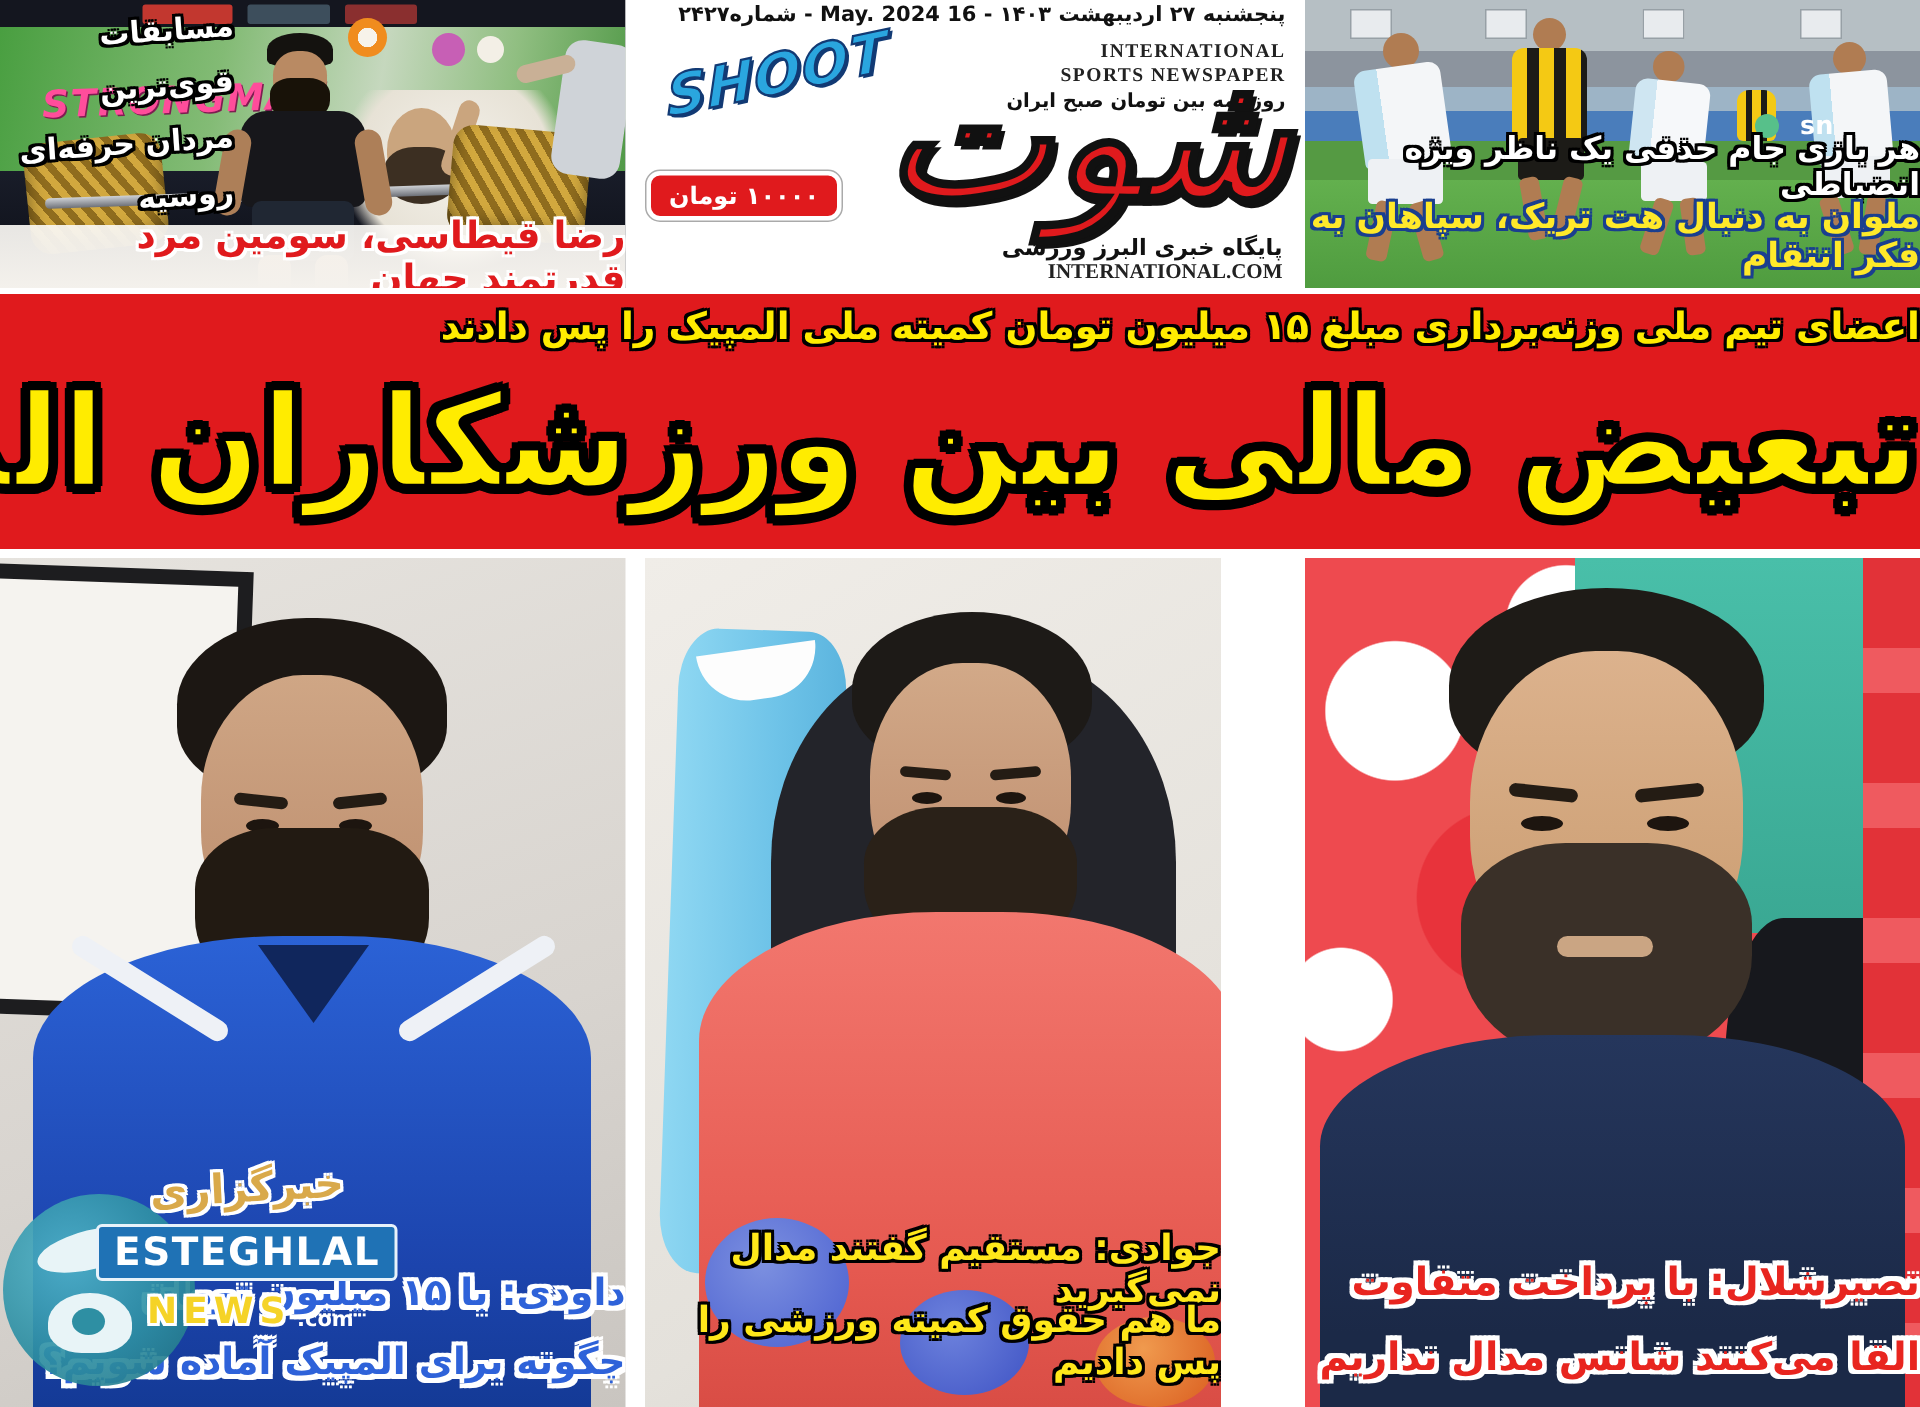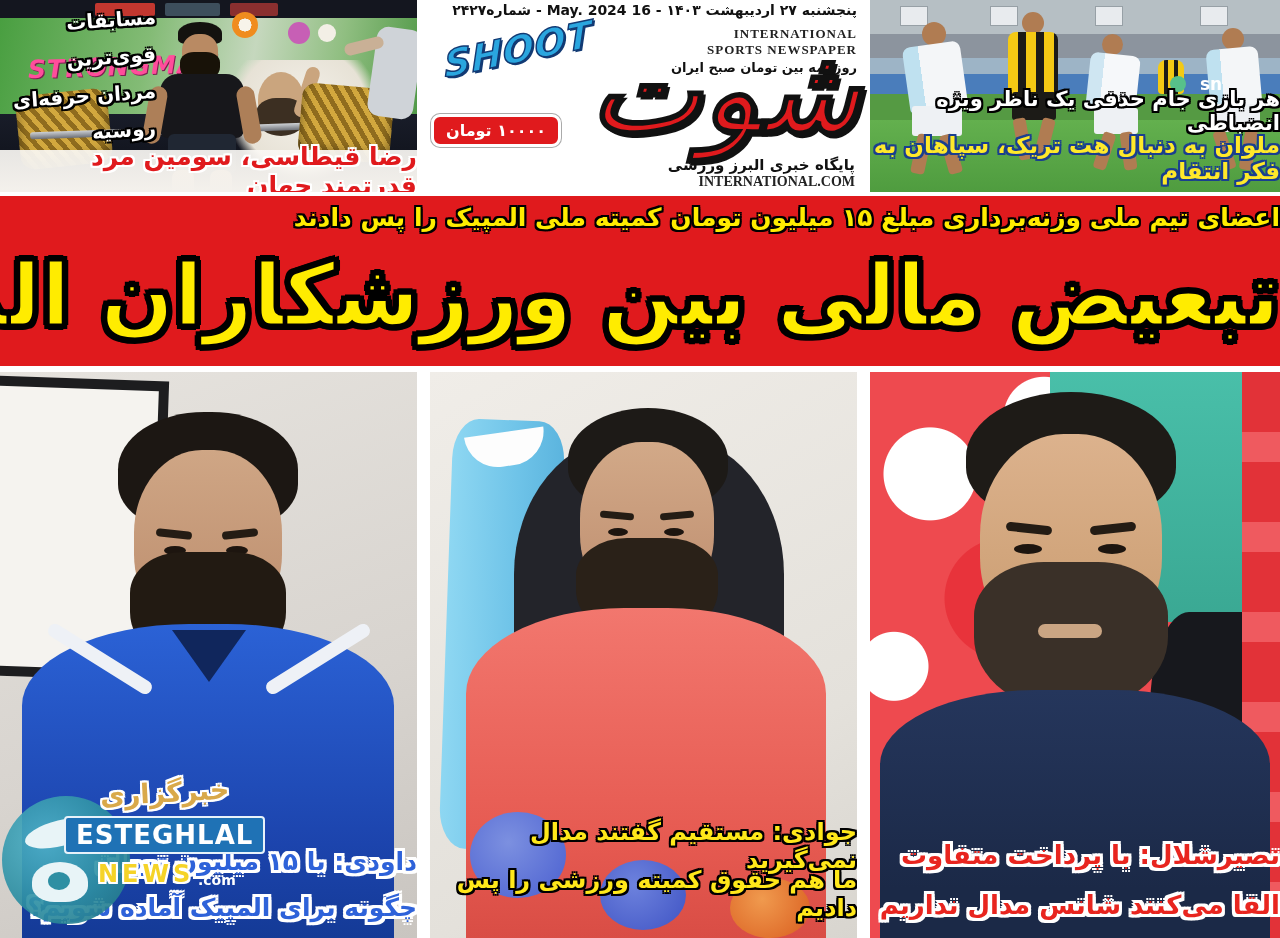--- a/index.html
+++ b/index.html
@@ -87,21 +87,21 @@
   .wm{left:2px;bottom:14px;width:250px;height:160px;z-index:5;}
   .wm-ball{left:0;bottom:0;width:128px;height:128px;background:radial-gradient(circle at 35% 35%,#4fb3c9 0%,#2e8fa3 55%,#20707f 100%);border-radius:50%;opacity:.92;}
   .wm-arc{position:absolute;background:#e8f4f7;border-radius:50%;}
   .wm-agency{left:98px;bottom:116px;color:#d9a94a;font-weight:bold;font-size:27px;transform:rotate(-3deg);}
   .wm-esteghlal{left:62px;bottom:70px;background:#1f72b5;color:#fff;font-weight:bold;font-size:26px;padding:2px 10px;border-radius:4px;border:2px solid #e8f2fa;letter-spacing:1px;}
   .wm-news{left:96px;bottom:36px;color:#f5d327;font-weight:bold;font-size:24px;letter-spacing:4px;}
   .wm-com{left:196px;bottom:36px;color:#fff;font-weight:bold;font-size:14px;}
   .st-l .cap{color:#2e62d9;font-size:25px;}
   .st-l .cap1{bottom:62px;} .st-l .cap2{bottom:16px;}
   
-  .st-m{left:430px;width:427px;background:linear-gradient(150deg,#f0ede8 0%,#e4e1db 70%,#d8d5cf 100%);}
+  .st-m{left:430px;width:384px;background:linear-gradient(150deg,#f0ede8 0%,#e4e1db 70%,#d8d5cf 100%);}
   .m-flag{left:16px;top:48px;width:112px;height:430px;background:linear-gradient(90deg,#8ed7f2 0%,#6ec3e8 60%,#5bb4de 100%);border-radius:26px/40px;transform:rotate(2deg);}
   .m-flag-circle{left:44px;top:300px;width:58px;height:58px;background:#fdfdfd;border-radius:50%;}
   .m-flag-notch{left:36px;top:60px;width:80px;height:34px;background:#fdfdfd;border-radius:0 0 40px 40px;transform:rotate(-8deg);}
   .m-chair{left:84px;top:64px;width:270px;height:330px;background:#23242a;border-radius:42% 42% 20% 20%;}
   .m-hair{left:138px;top:36px;width:160px;height:104px;background:#1d1a17;border-radius:50% 50% 42% 42%;}
   .m-face{left:150px;top:70px;width:134px;height:166px;background:linear-gradient(180deg,#d2a988 0%,#c29374 80%);border-radius:46% 46% 44% 44%;}
   .m-brow{position:absolute;width:34px;height:7px;background:#241c14;border-radius:4px;top:140px;}
   .m-eye{position:absolute;width:20px;height:8px;background:#1d150f;border-radius:50%;top:156px;}
   .m-beard{left:146px;top:166px;width:142px;height:104px;background:#2a2118;border-radius:36% 36% 50% 50%;}
   .m-shirt{left:36px;top:236px;width:360px;height:330px;background:linear-gradient(180deg,#f2776e 0%,#e65a51 70%,#d94d45 100%);border-radius:44% 44% 0 0/26% 26% 0 0;}

